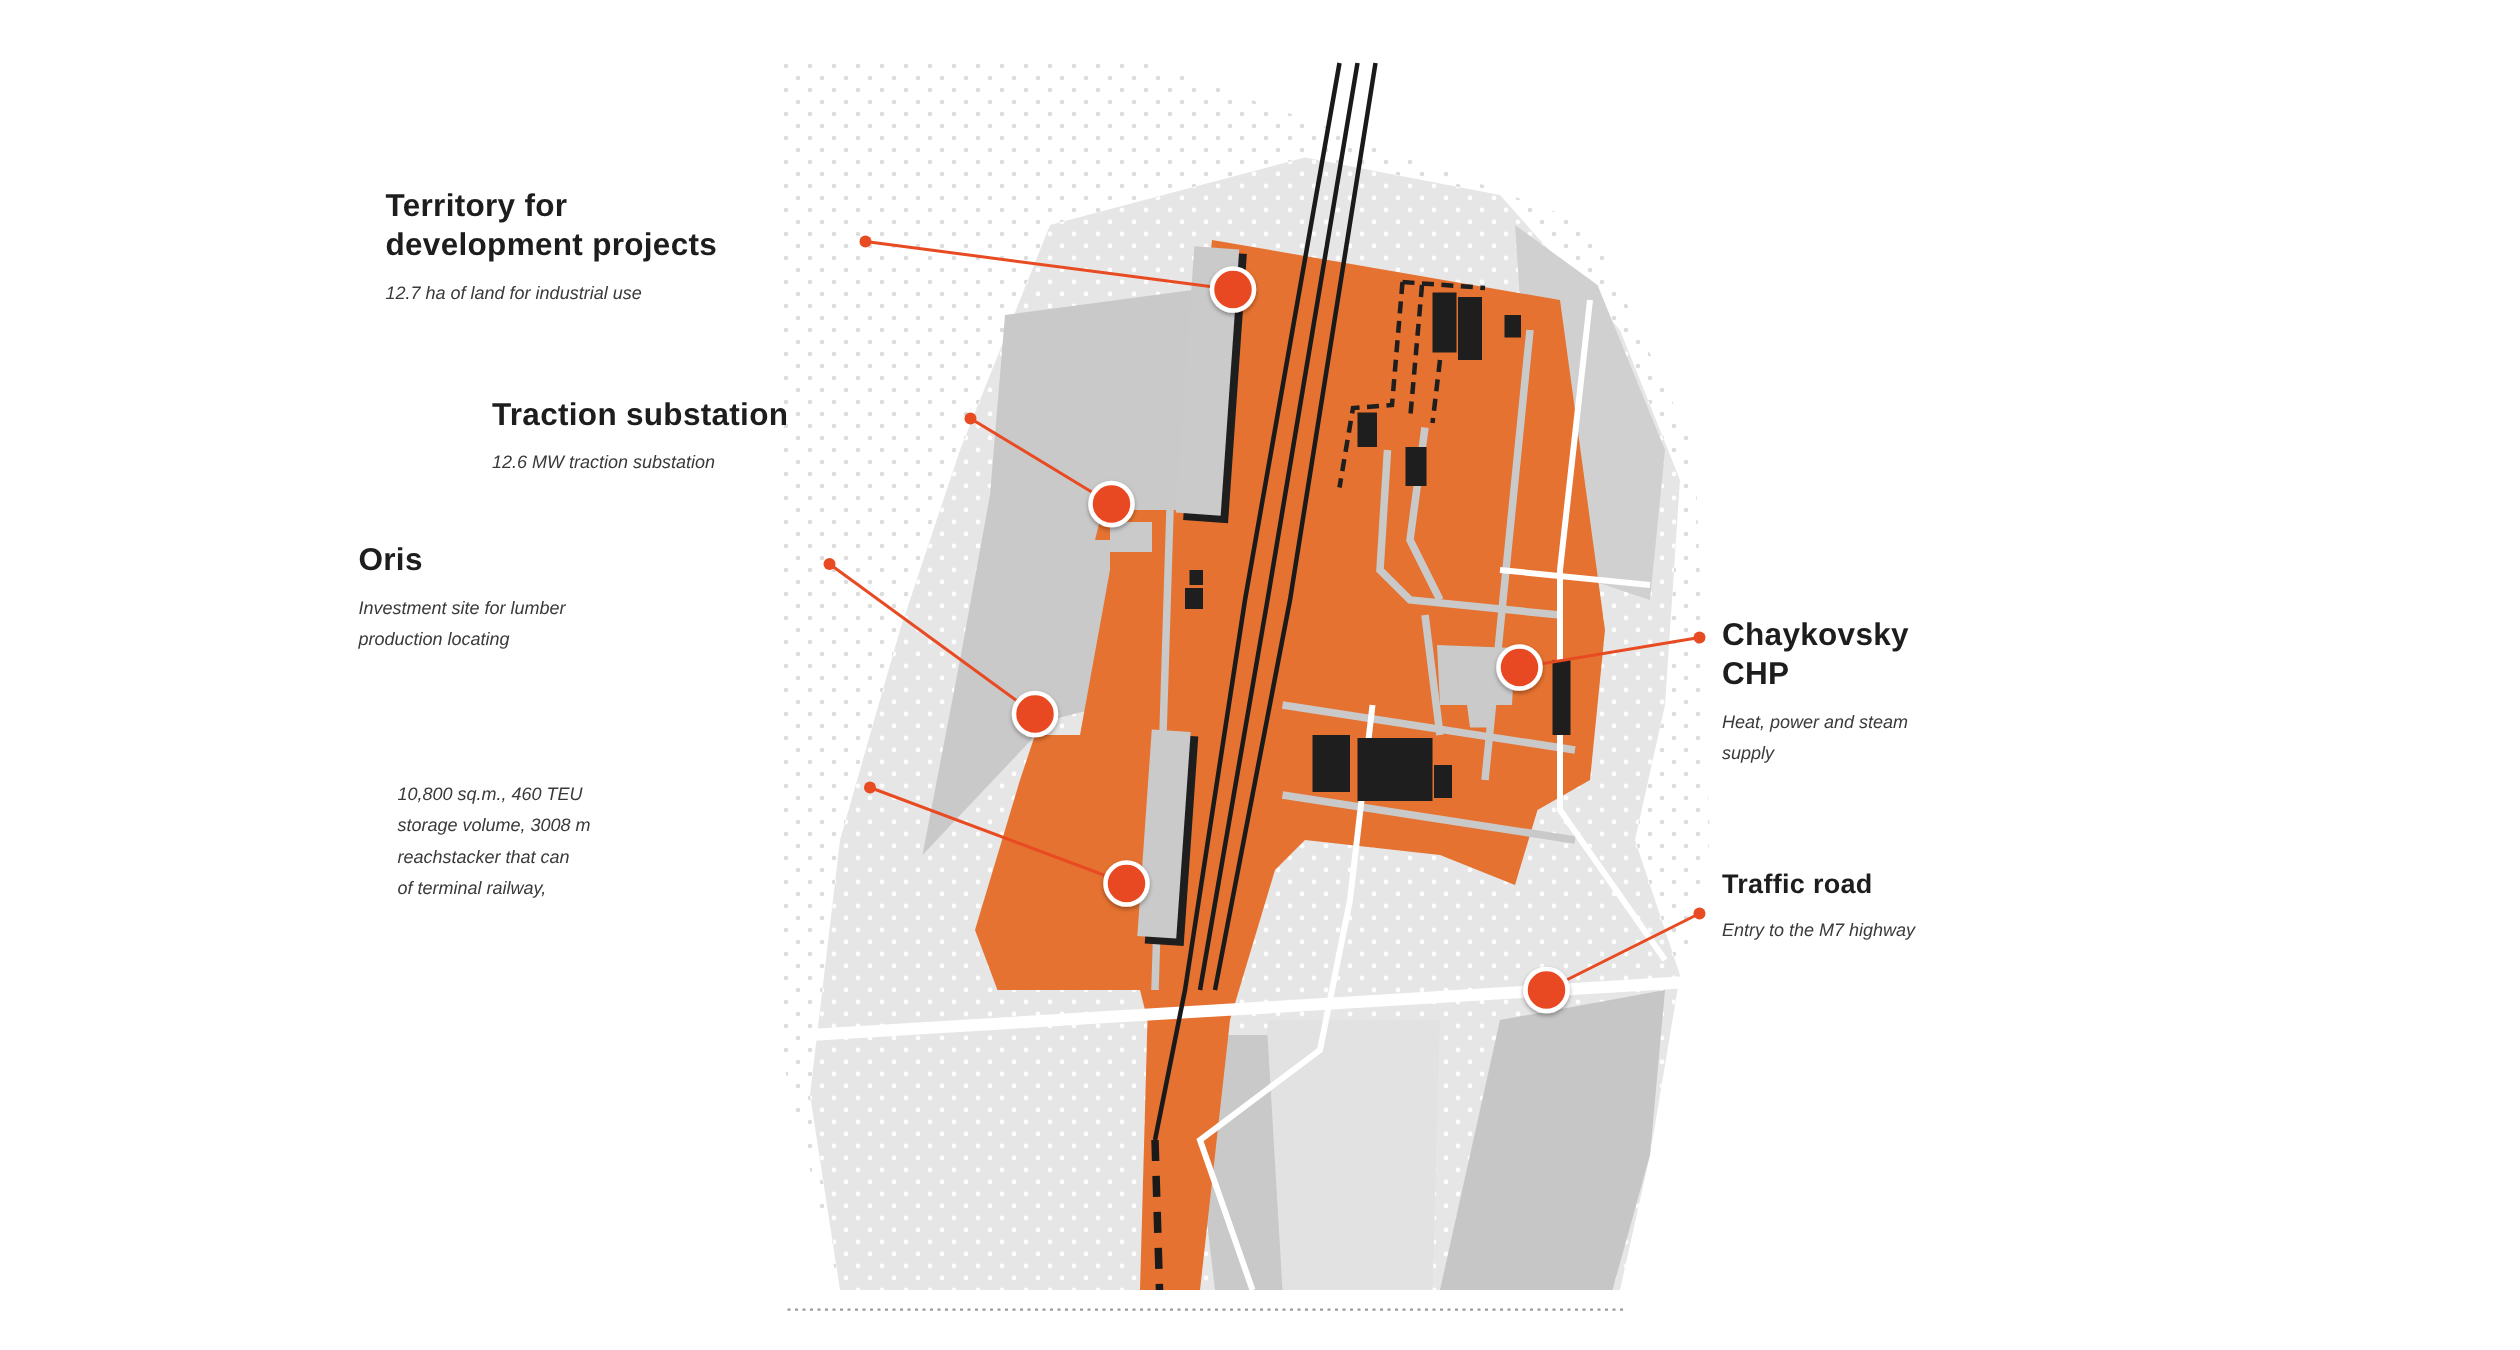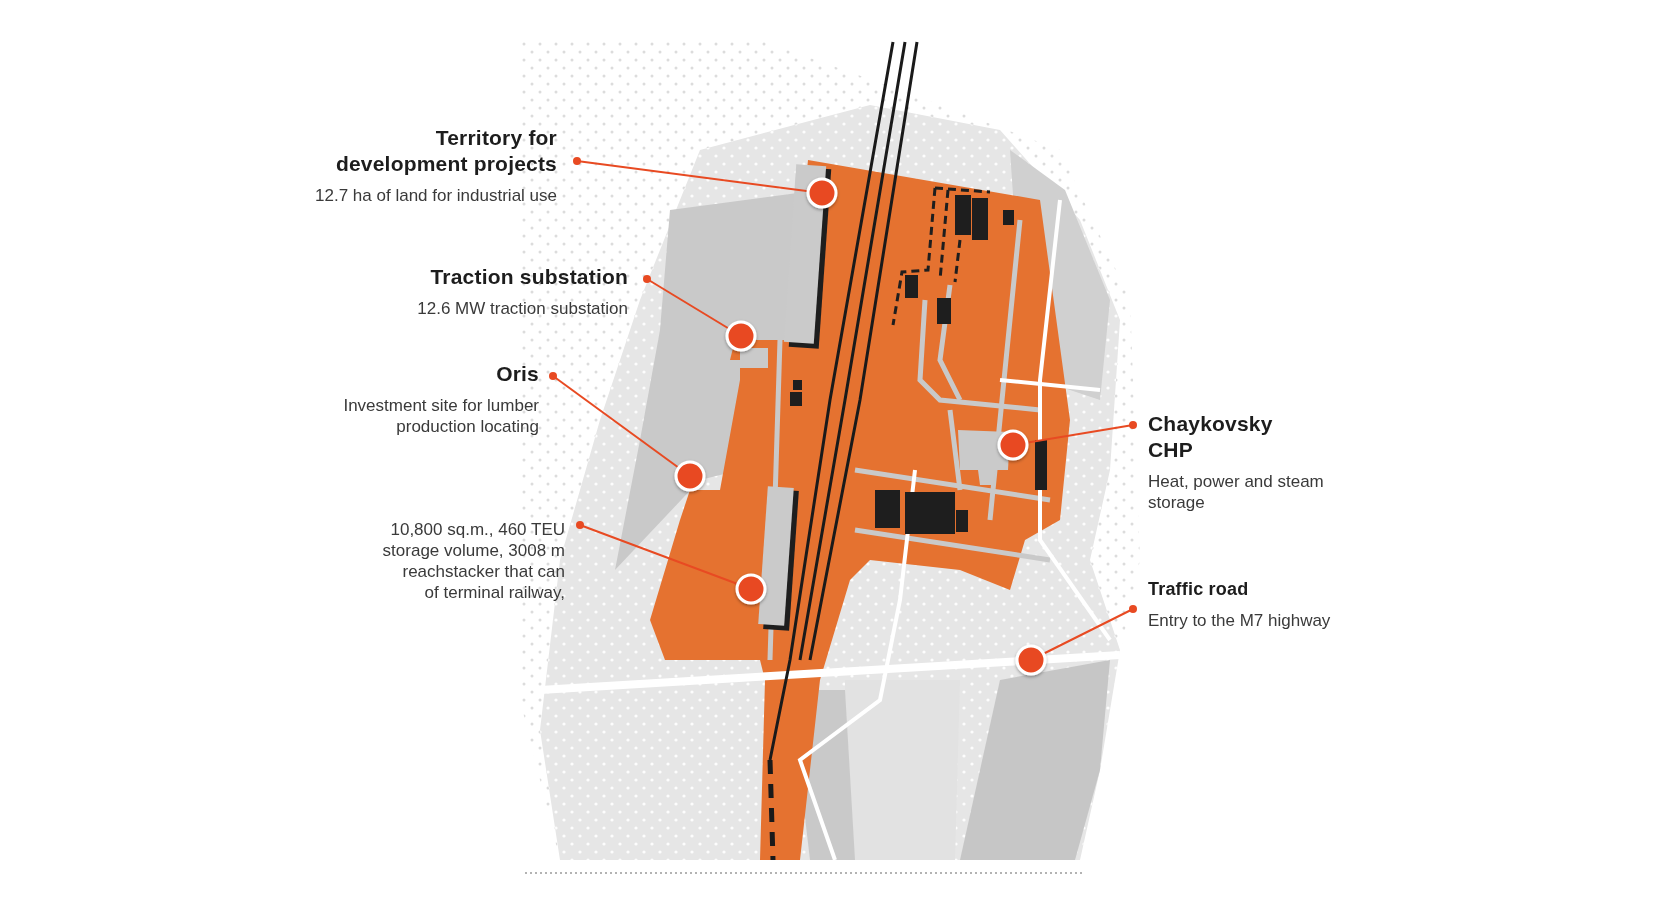--- a/index.html
+++ b/index.html
@@ -1,22 +1,22 @@
 <!DOCTYPE html>
 <html><head>
 <meta charset="utf-8">
 <style>
   html, body { margin:0; padding:0; background:#ffffff; }
   body { width:1680px; height:900px; position:relative; overflow:hidden;
          font-family:"Liberation Sans", "DejaVu Sans", sans-serif; color:#1f1f1f; }
   #map { position:absolute; left:0; top:0; width:1680px; height:900px; }
   .label { position:absolute; }
   .label .title { font-weight:700; font-size:21px; line-height:26px; color:#1d1d1d; letter-spacing:0.2px; }
-  .label .desc { font-size:17px; line-height:21px; color:#3a3a3a; margin-top:8px; }
-  .label.right { text-align:right; }
+  .label .desc { font-size:12px; line-height:21px; color:#3a3a3a; margin-top:8px;font-style:italic; }
+  .label.right { }
   .label.left { text-align:left; }
   .marker { cursor:pointer; }
 </style>
 </head>
 <body>
 
 <svg id="map" viewBox="0 0 1680 900" xmlns="http://www.w3.org/2000/svg">
   <defs>
     <pattern id="dots" width="16" height="16" patternUnits="userSpaceOnUse">
       <circle cx="4" cy="4" r="1.6" fill="#ffffff" opacity="0.9"></circle>
@@ -173,21 +173,21 @@
   </div>
 </div>
 
 <div class="label left" style="left:1148px; top:411px; width:260px;">
   <div class="title">
     <div>Chaykovsky</div>
     <div>CHP</div>
   </div>
   <div class="desc">
     <div>Heat, power and steam</div>
-    <div>storage</div>
+    <div>supply</div>
   </div>
 </div>
 
 <div class="label left" style="left:1148px; top:576px; width:260px;">
   <div class="title" style="font-size:18px;">
     <div>Traffic road</div>
   </div>
   <div class="desc">
     <div>Entry to the M7 highway</div>
   </div>

